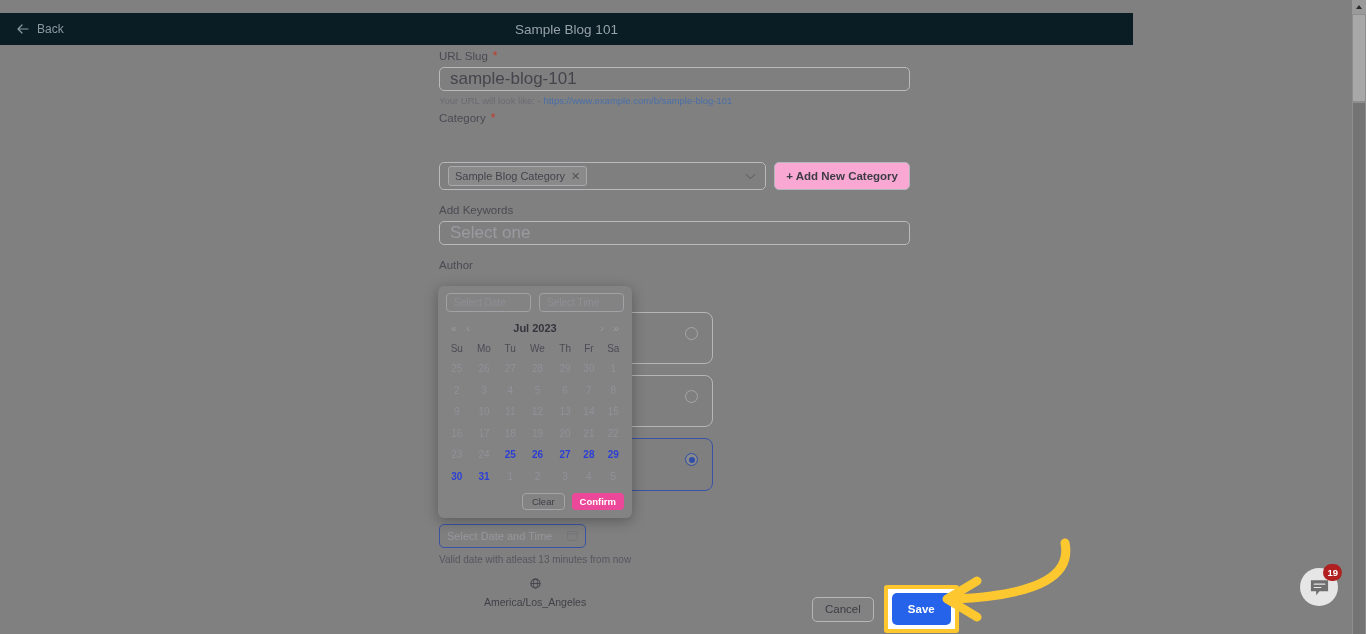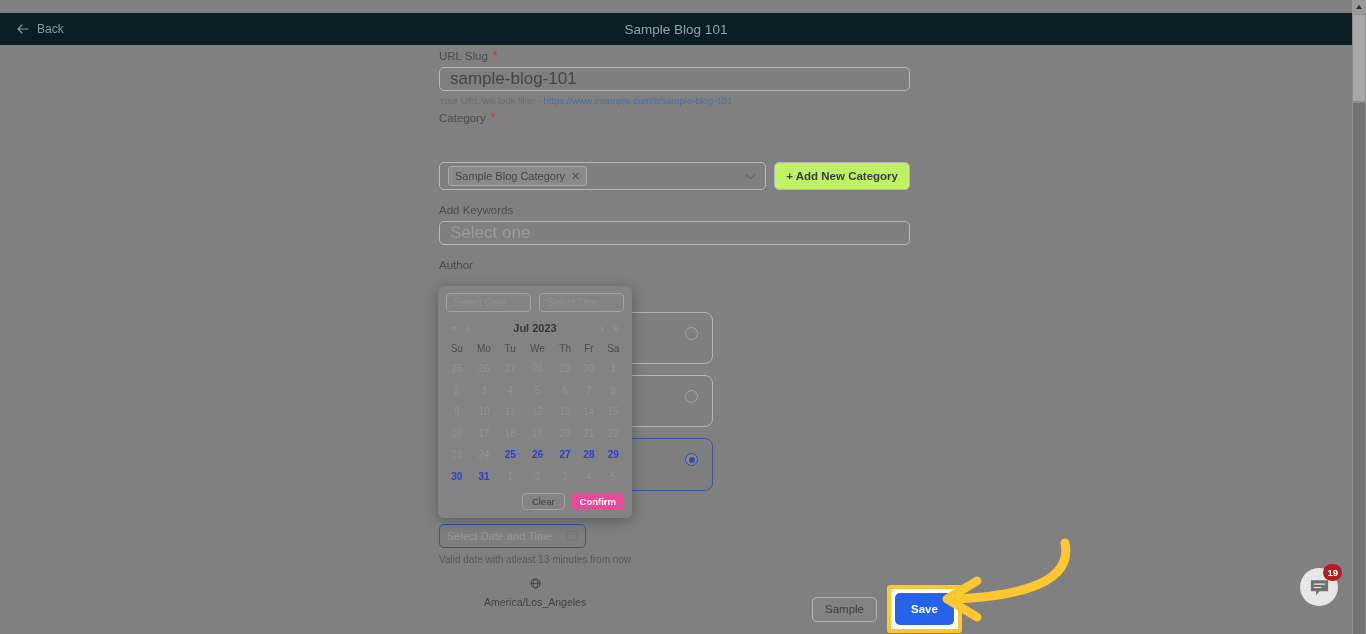--- a/index.html
+++ b/index.html
@@ -19,21 +19,21 @@
   
   .page-dim {
     position: absolute; inset: 0;
     background: #808080;
   }
 
   
   .topbar {
     position: absolute;
     left: 0; top: 13px;
-    width: 1352px; height: 32px;
+    width: 1133px; height: 32px;
     background: #0a1d24;
     display: flex; align-items: center;
   }
   .back-btn {
     display: flex; align-items: center; gap: 7px;
     margin-left: 16px;
     color: #8c9aa0;
     font-size: 12px;
     cursor: pointer;
   }
@@ -114,21 +114,21 @@
     font-size: 11px;
     color: #43434b;
     height: 20px;
   }
   .chip-x { font-size: 11px; opacity: .8; cursor: pointer; }
 
   .ghost-btn {
     height: 28px;
     border: 1px solid #b6b6ba;
     border-radius: 5px;
-    background: #bef264;
+    background: #f9a8d4;
     display: inline-flex; align-items: center; justify-content: center;
     padding: 0 11px;
     font-size: 11.5px;
     color: #3c3c44;
     font-weight: bold;
     white-space: nowrap;
     cursor: pointer;
   }
 
   .gap-md { height: 14px; }
@@ -602,21 +602,21 @@
       </table>
     </div>
 
     <div class="picker-foot">
       <button class="btn-clear">Clear</button>
       <button class="btn-confirm">Confirm</button>
     </div>
   </div>
 
   <div class="footer-actions">
-    <button class="btn-cancel">Sample</button>
+    <button class="btn-cancel">Cancel</button>
     <span class="save-highlight">
       <button class="btn-save">Save</button>
     </span>
   </div>
 
   <div class="arrow-anno">
     <svg width="165" height="90" viewBox="0 0 165 90">
       <path d="M150 10 C156 40, 130 62, 38 66" fill="none" stroke="#fdc82f" stroke-width="9" stroke-linecap="round"></path>
       <path d="M62 48 L32 66 L62 84" fill="none" stroke="#fdc82f" stroke-width="9" stroke-linecap="round" stroke-linejoin="round"></path>
     </svg>

